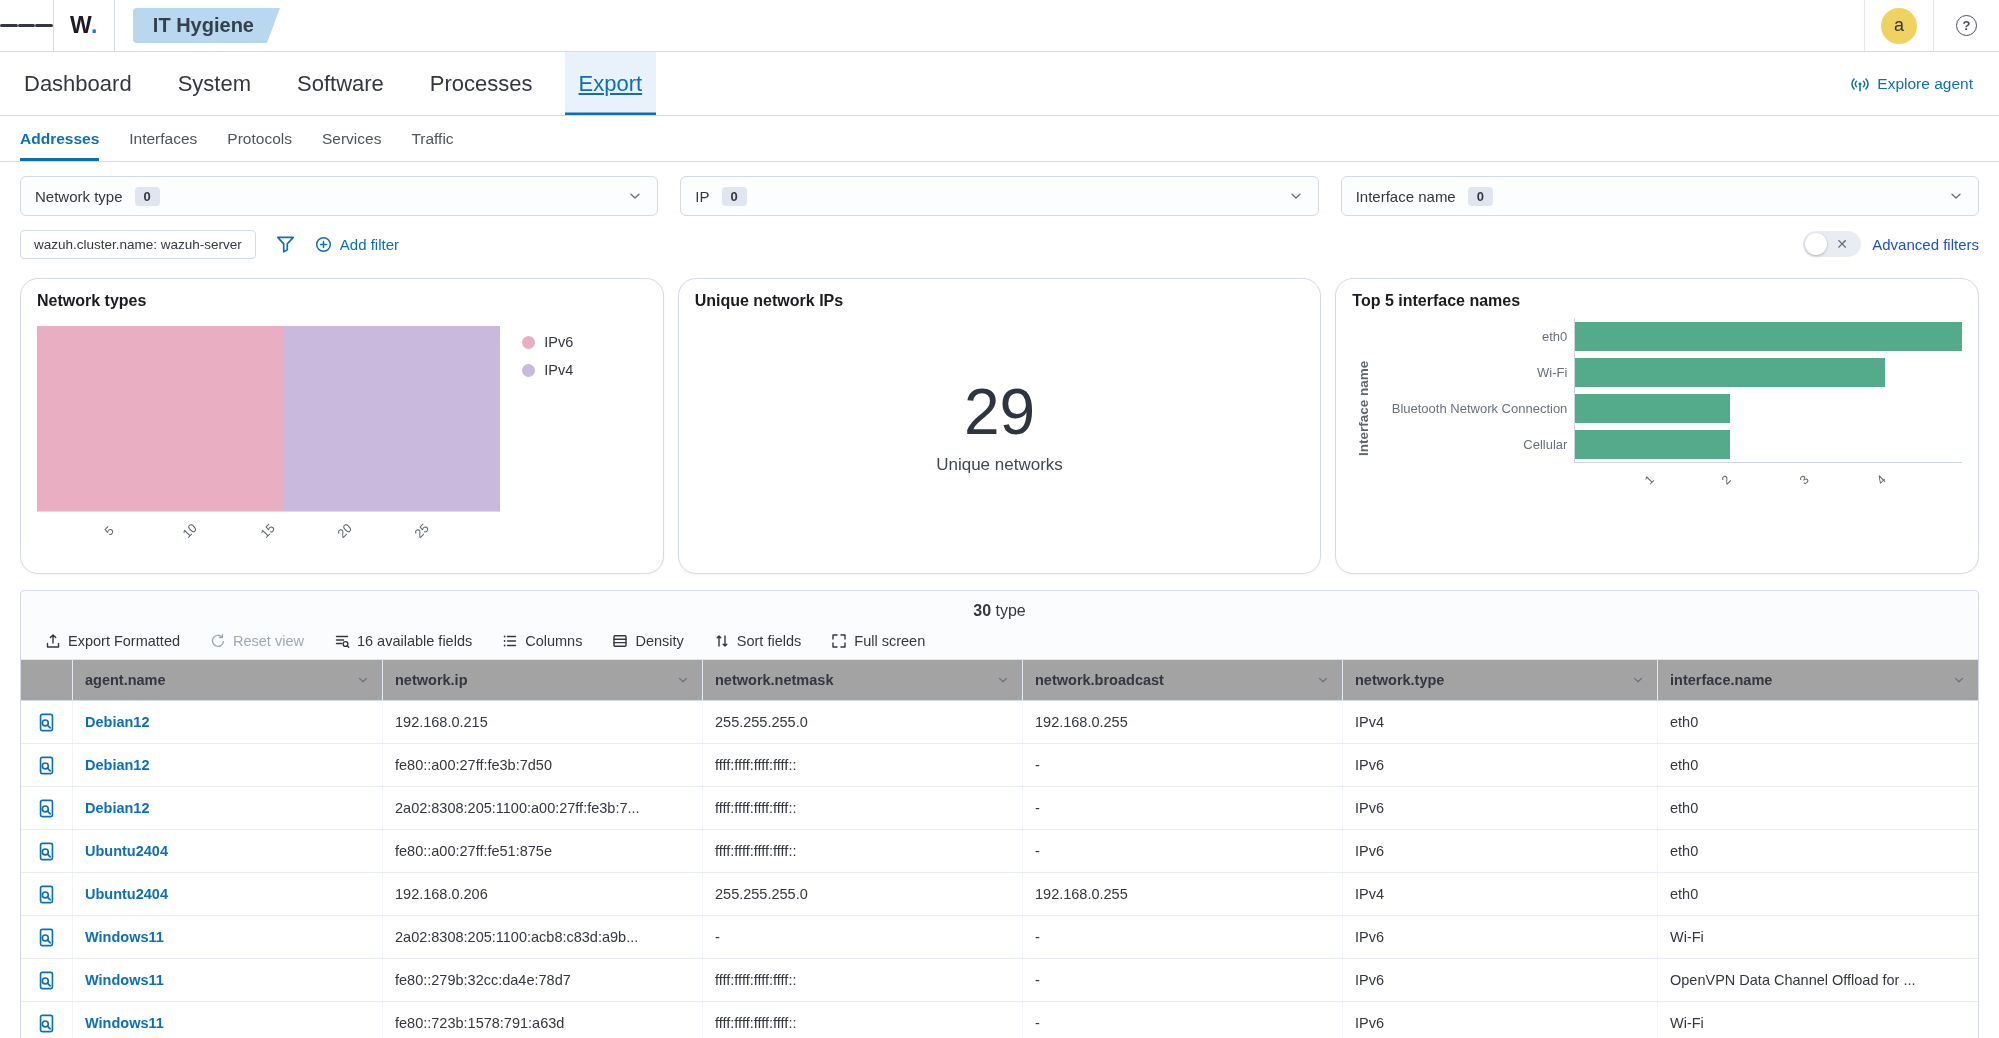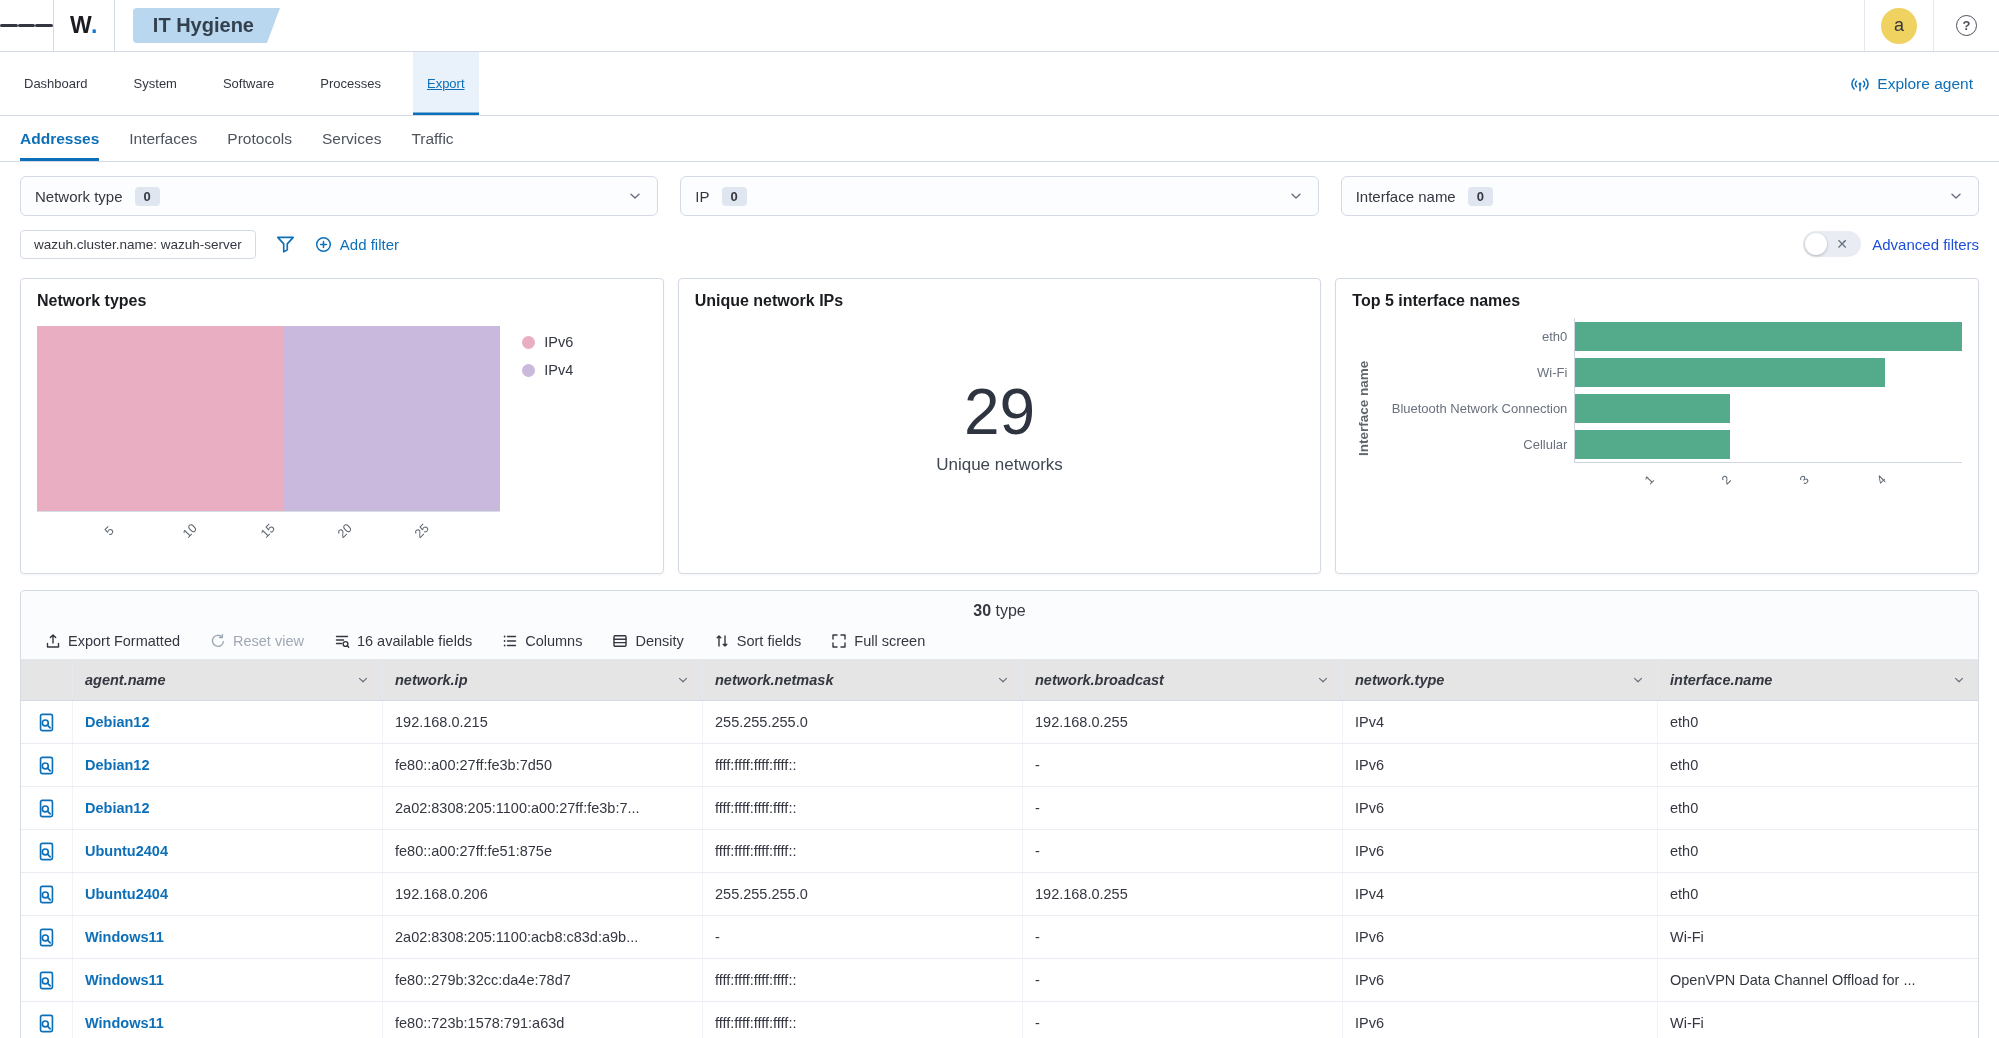--- a/index.html
+++ b/index.html
@@ -21,21 +21,21 @@
     clip-path:polygon(0 0,100% 0,calc(100% - 13px) 100%,0 100%); }
   .hdr-right { margin-left:auto; height:100%; display:flex; align-items:center; }
   .hdr-sep { width:1px; height:100%; background:#e3e8ee; }
   .avatar { width:36px; height:36px; border-radius:50%; background:#efd25f; color:#343741;
     font-size:18px; display:flex; align-items:center; justify-content:center; margin:0 16px; cursor:pointer; }
   .help { width:21px; height:21px; border:1.7px solid #4a4f59; border-radius:50%; color:#4a4f59;
     font-size:13px; font-weight:700; display:flex; align-items:center; justify-content:center; margin:0 22px; cursor:pointer; }
 
   
   .tabs-row { height:64px; display:flex; align-items:stretch; border-bottom:1px solid #d3dae6; }
-  .tab { display:flex; align-items:center; padding:0 14px; margin-left:18px; font-size:13px;
+  .tab { display:flex; align-items:center; padding:0 14px; margin-left:18px; font-size:22px;
     color:#343741; cursor:pointer; }
   .tab:first-child { margin-left:10px; }
   .tab.active { background:#e9f2fb; color:#0d6fb8; text-decoration:underline;
     box-shadow:inset 0 -2.5px 0 #0d6fb8; font-weight:500; }
   .explore { margin-left:auto; margin-right:26px; display:flex; align-items:center; gap:8px;
     color:#0d6fb8; font-size:15.5px; cursor:pointer; }
 
   
   .subtabs-row { height:46px; display:flex; align-items:stretch; border-bottom:1px solid #d3dae6; padding-left:20px; }
   .subtab { display:flex; align-items:center; margin-right:30px; font-size:15.5px; color:#4e545e; cursor:pointer; }
@@ -57,21 +57,21 @@
   .adv { margin-left:auto; display:flex; align-items:center; gap:11px; }
   .toggle { width:58px; height:26px; border-radius:13px; background:#e9edf3; position:relative;
     display:flex; align-items:center; cursor:pointer; }
   .knob { width:22px; height:22px; border-radius:50%; background:#fff; margin-left:2px;
     box-shadow:0 1px 3px rgba(0,0,0,.25); }
   .toggle .x { margin-left:9px; color:#69707d; font-size:14px; }
   .adv-label { font-size:15px; color:#1d4ed8; }
 
   
   .charts-row { margin:18px 20px 0; display:flex; gap:14px; height:296px; }
-  .panel { flex:1; border:1px solid #d3dae6; border-radius:4px; background:#fff;
+  .panel { flex:1; border:1px solid #d3dae6; border-radius:18px; background:#fff;
     box-shadow:0 1px 3px rgba(0,0,0,.04); padding:13px 16px 20px; position:relative; }
   .panel-title { font-size:16px; font-weight:700; color:#1a1c21; }
 
   .nt-body { display:flex; margin-top:16px; }
   .nt-plot { width:76%; }
   .stack-bar { height:186px; display:flex; border-bottom:1px solid #d8dee7; }
   .seg { height:100%; }
   .ticks { position:relative; height:42px; }
   .ticks span { position:absolute; top:12px; transform:rotate(-45deg); font-size:12.5px; color:#5c6570; }
   .nt-legend { padding:8px 0 0 22px; display:flex; flex-direction:column; gap:12px; }
@@ -97,21 +97,21 @@
 
   
   .results { margin:16px 20px 0; border:1px solid #d3dae6; border-radius:4px; overflow:hidden; background:#fbfcfd; }
   .hits-bar { text-align:center; padding:11px 0 7px; font-size:16px; color:#343741; }
   .hits-bar b { font-weight:800; }
   .toolbar { display:flex; align-items:center; gap:30px; padding:6px 24px 10px; font-size:14.5px; }
   .tbtn { display:flex; align-items:center; gap:7px; color:#343741; cursor:pointer; white-space:nowrap; }
   .tbtn.disabled { color:#9fa8b5; cursor:default; }
   .grid { background:#fff; }
   .t-row { display:grid; grid-template-columns:52px 310px 320px 320px 320px 315px 1fr; align-items:stretch; }
-  .t-head { background:#e5e5e5; border-top:1px solid #e2e8f0; border-bottom:1px solid #d3dae6;font-style:italic; }
+  .t-head { background:#a3a3a3; border-top:1px solid #e2e8f0; border-bottom:1px solid #d3dae6; }
   .th { display:flex; align-items:center; justify-content:space-between; padding:0 12px; height:40px;
     font-size:14.5px; font-weight:700; border-right:1px solid #e4e9f0; cursor:pointer; }
   .th:last-child { border-right:none; }
   .th .chev { color:#69707d; }
   .th.ctrl { cursor:default; }
   .t-body .t-row { border-bottom:1px solid #e9edf3; background:#fff; }
   .t-cell { display:flex; align-items:center; padding:0 12px; height:42px; font-size:14.5px;
     border-right:1px solid #f0f3f7; white-space:nowrap; overflow:hidden; }
   .t-cell:last-child { border-right:none; }
   .t-cell.ctrl { justify-content:center; padding:0; }

